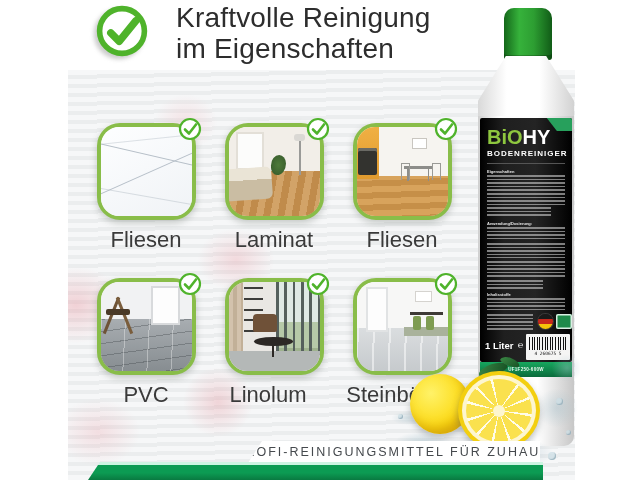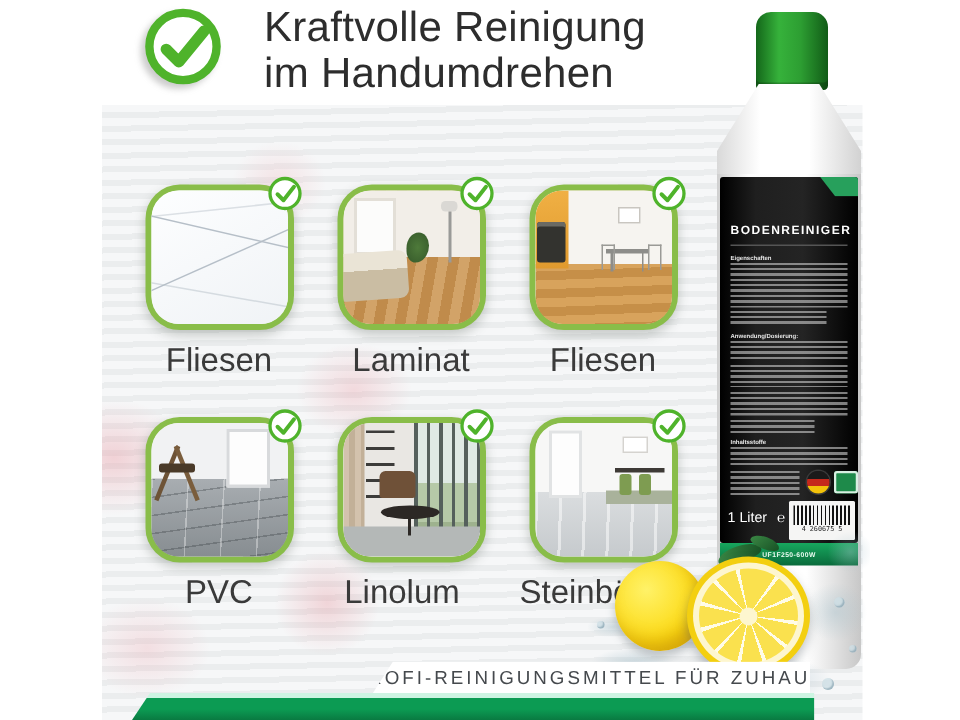--- a/index.html
+++ b/index.html
@@ -77,21 +77,21 @@
   #fh1{top:51px} #fb1{top:57px;height:30px} #fb2{top:89px;height:11px;width:64px}
   #fh2{top:103px} #fb3{top:109px;height:13px} #fb4{top:125px;height:15px}
   #fb5{top:143px;height:16px} #fb6{top:162px;height:9px;width:56px}
   #fh3{top:174px} #fb7{top:180px;height:12px}
   #fb8{top:196px;height:16px;width:46px}
   #flag{left:58px;top:196px;width:15px;height:15px;border-radius:50%;
     background:linear-gradient(180deg,#1a1a1a 0 34%,#c5281c 34% 67%,#f3c20a 67%);
     box-shadow:0 0 0 1px #3a3a3a}
   #badge{left:76px;top:196px;width:16px;height:15px;border-radius:2px;background:#1e8a4a;
     box-shadow:inset 0 0 0 1.5px #d9efe2}
-  #volume{left:5px;top:222px;font-size:9.5px;font-weight:normal;color:#fff;white-space:nowrap}
+  #volume{left:5px;top:222px;font-size:9.5px;font-weight:bold;color:#fff;white-space:nowrap}
   #emark{left:38px;top:222px;font-size:9px;color:#fff}
   #barcode-box{right:2px;top:216px;width:44px;height:26px;background:#f5f5f4;border-radius:1px}
   #bars{left:3px;top:3px;width:38px;height:13px;
     background:repeating-linear-gradient(90deg,#111 0 1px,rgba(0,0,0,0) 1px 2.6px)}
   #bdigits{left:0;top:17px;width:44px;text-align:center;font-size:4.5px;color:#222;
     font-family:"DejaVu Sans Mono",monospace;white-space:nowrap}
   #strip{left:2px;top:356px;width:92px;height:15px;
     background:linear-gradient(180deg,#17a75e,#0a6b3c);display:flex;align-items:center;justify-content:center}
   #batch{font-size:4.5px;font-weight:bold;color:#eafbf1;letter-spacing:.3px;white-space:nowrap}
 
@@ -136,21 +136,21 @@
 
 <div class="abs" id="backdrop"></div>
 
 <div class="abs" id="head-check">
   <svg viewBox="0 0 60 60" width="56" height="56">
     <circle cx="30" cy="30" r="24" fill="#fff" stroke="#4fb32b" stroke-width="6"></circle>
     <path d="M18 32 L27 41 L45 19" fill="none" stroke="#4fb32b" stroke-width="8" stroke-linecap="round" stroke-linejoin="round"></path>
   </svg>
 </div>
 <div class="abs hline" id="hl1">Kraftvolle Reinigung</div>
-<div class="abs hline" id="hl2">im Handumdrehen</div>
+<div class="abs hline" id="hl2">im Eigenschaften</div>
 
 <div class="tile" id="t1">
   <div class="scene sc-fliesen">
     <div class="fl-line" style="top:30%;transform:rotate(13deg)"></div>
     <div class="fl-line" style="top:52%;transform:rotate(-24deg)"></div>
     <div class="fl-line" style="top:14%;transform:rotate(-6deg);opacity:.45"></div>
     <div class="fl-line" style="top:78%;transform:rotate(10deg);opacity:.5"></div>
   </div>
   <div class="tcheck">
     <svg viewBox="0 0 26 26" width="26" height="26">
@@ -253,20 +253,21 @@
   </div>
 </div>
 <div class="tlabel" id="l6">Steinböden</div>
 
 <div class="abs" id="bottle">
   <div class="abs" id="cap"></div>
   <div class="abs" id="shoulder"></div>
   <div class="abs" id="body"></div>
   <div class="abs" id="label">
     <div class="abs" id="ribbon"></div>
+    <div class="abs" id="brand"><span class="gr">BiO</span><span class="wh">HY</span></div>
     <div class="abs" id="pname">BODENREINIGER</div>
     <div class="abs" id="ldiv"></div>
     <div class="fhead" id="fh1">Eigenschaften</div>
     <div class="flines" id="fb1"></div>
     <div class="flines" id="fb2"></div>
     <div class="fhead" id="fh2">Anwendung/Dosierung:</div>
     <div class="flines" id="fb3"></div>
     <div class="flines" id="fb4"></div>
     <div class="flines" id="fb5"></div>
     <div class="flines" id="fb6"></div>

